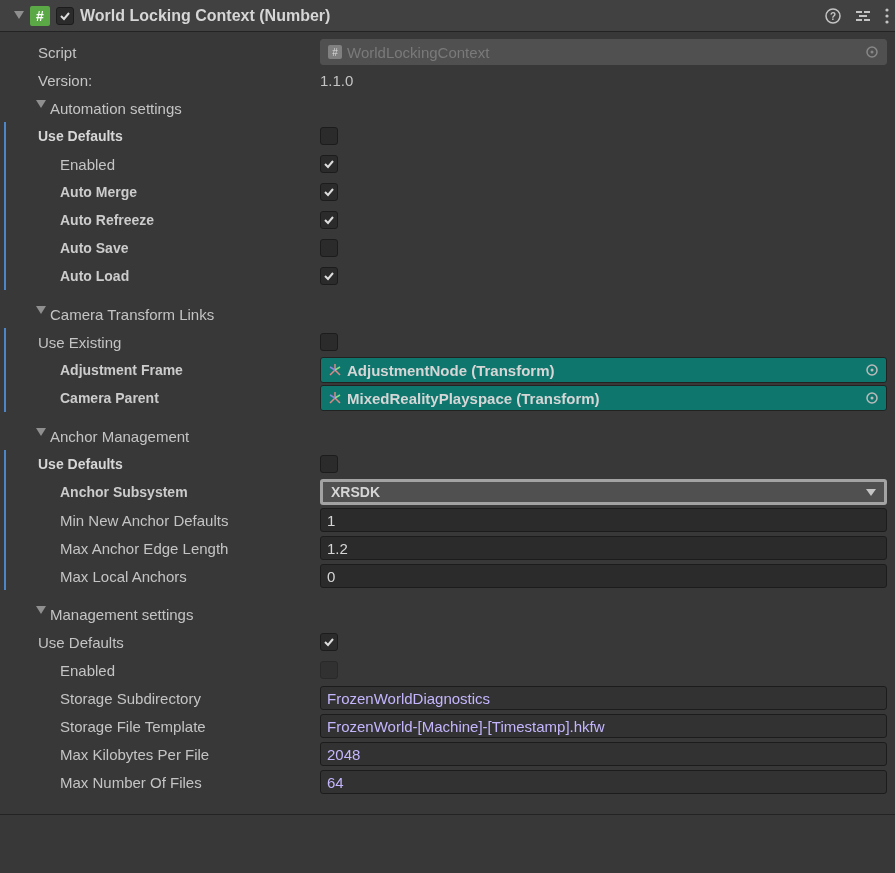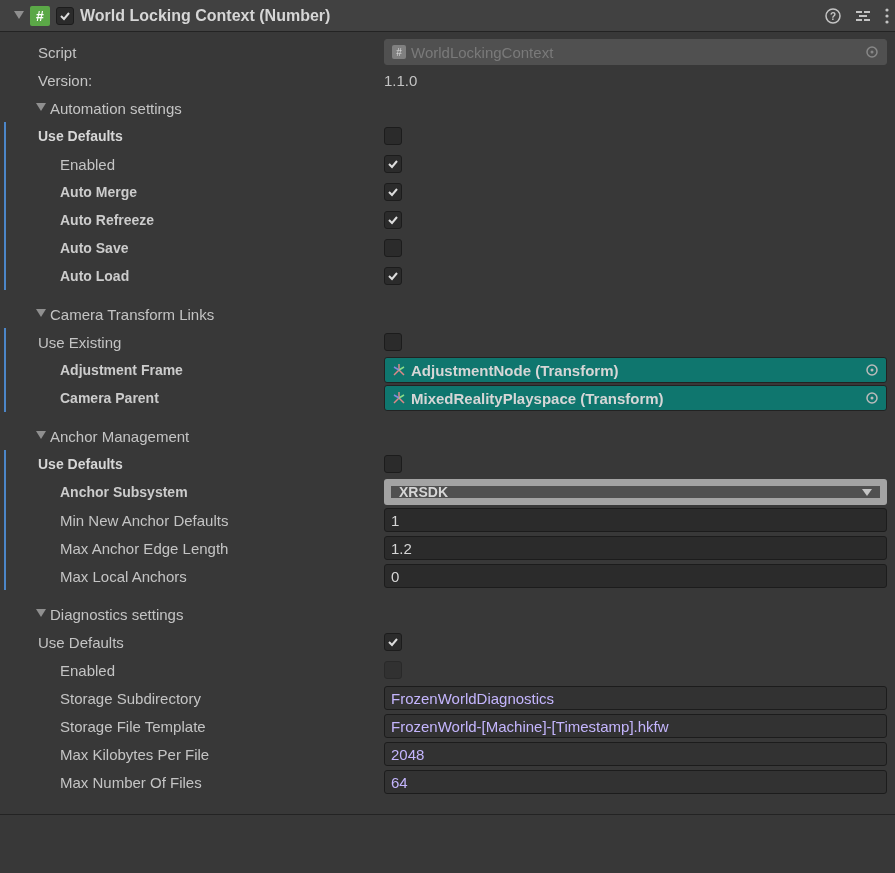--- a/index.html
+++ b/index.html
@@ -18,21 +18,21 @@
     font-size:14px;
   }
   .header-title { flex:1; color:#d6d6d6; font-size:16px; font-weight:600; }
   .header-icons { display:flex; gap:14px; align-items:center; color:#c4c4c4; }
   .header-icons svg {display:block;}
   .header-icons > span { cursor:pointer; }
 
   
   .body { padding:6px 0 12px 0; }
   .row { display:flex; align-items:center; min-height:28px; padding:1px 8px 1px 0; }
-  .label-col { width:384px; display:flex; align-items:center; }
+  .label-col { width:320px; display:flex; align-items:flex-start; }
   .value-col { flex:1; display:flex; align-items:center; }
 
   
   .indent1 { padding-left:20px; }
   .indent2 { padding-left:38px; }
   .indent3 { padding-left:60px; }
 
   .foldout { cursor:pointer; color:#c4c4c4; font-size:15px;padding-left:36px;}
   .foldout svg { margin-right:4px; fill:#8f8f8f; vertical-align:middle; }
 
@@ -70,21 +70,21 @@
   }
   .obj-text { flex:1; font-weight:600; color:#d6d6d6; font-size:15px; }
   .obj-text-dim { flex:1; color:#7a7a7a; font-size:15px; }
   .picker-btn {
     width:20px; height:20px; display:flex; align-items:center; justify-content:center;
     cursor:pointer; color:#c4c4c4;
   }
 
   
   .dropdown {
-    flex:1; height:26px; background:#505050; border:7px solid #a3a3a3;
+    flex:1; height:26px; background:#505050; border:3px solid #a3a3a3;
     border-radius:3px; display:flex; align-items:center; padding:0 8px;
     color:#d6d6d6; cursor:pointer; font-weight:600;
   }
   .dropdown span.txt {flex:1;}
 
   
   .num-input {
     flex:1; height:24px; background:#2b2b2b; border:1px solid #1c1c1c;
     border-radius:3px; color:#d6d6d6; padding:0 6px; font-size:15px;
   }
@@ -376,21 +376,21 @@
         </div>
     </div>
 
     <div style="height:10px"></div>
 
     <div class="row">
       <div class="label-col indent1 foldout">
           <svg width="10" height="10">
             <polygon points="0,0 10,0 5,8" fill="#8f8f8f"></polygon>
           </svg>
-          <span class="label-text">Diagnostics settings</span>
+          <span class="label-text">Management settings</span>
         </div>
     </div>
 
     <div class="row">
       <div class="label-col indent2">
           <span class="label-text">Use Defaults</span>
         </div>
       <div class="value-col">
           <span class="checkbox checked">
             <svg width="12" height="12" viewBox="0 0 12 12">

